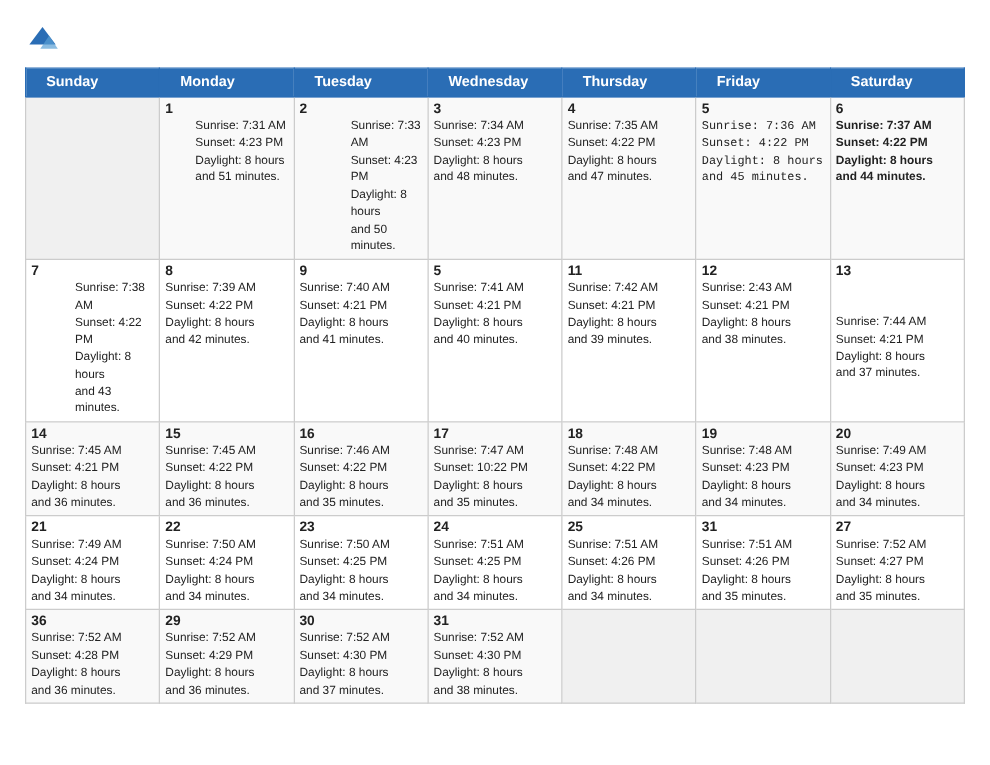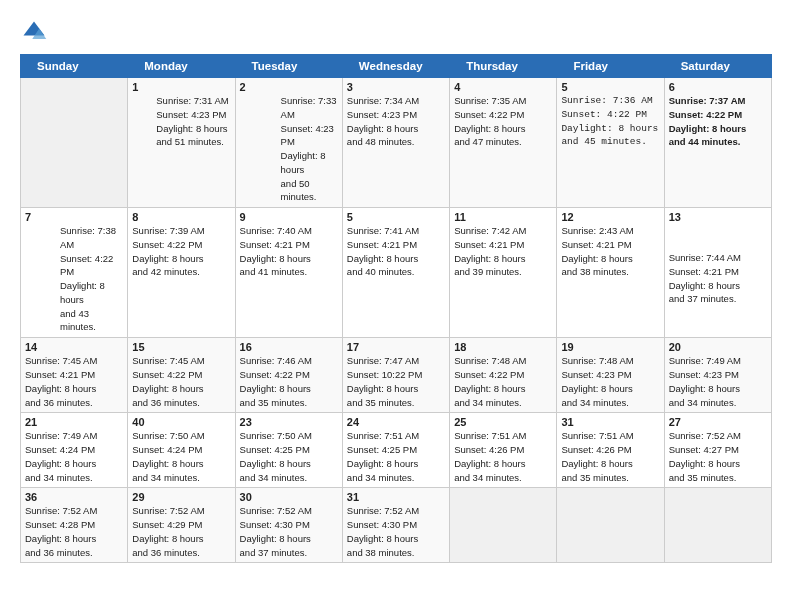--- a/index.html
+++ b/index.html
@@ -283,21 +283,21 @@
         </tr>
         <tr>
           <td>
             <div class="day-num">21</div>
             <div class="day-info" style="white-space: pre-line;">Sunrise: 7:49 AM
 Sunset: 4:24 PM
 Daylight: 8 hours
 and 34 minutes.</div>
           </td>
           <td>
-            <div class="day-num">40</div>
+            <div class="day-num">22</div>
             <div class="day-info" style="white-space: pre-line;">Sunrise: 7:50 AM
 Sunset: 4:24 PM
 Daylight: 8 hours
 and 34 minutes.</div>
           </td>
           <td>
             <div class="day-num">23</div>
             <div class="day-info" style="white-space: pre-line;">Sunrise: 7:50 AM
 Sunset: 4:25 PM
 Daylight: 8 hours

